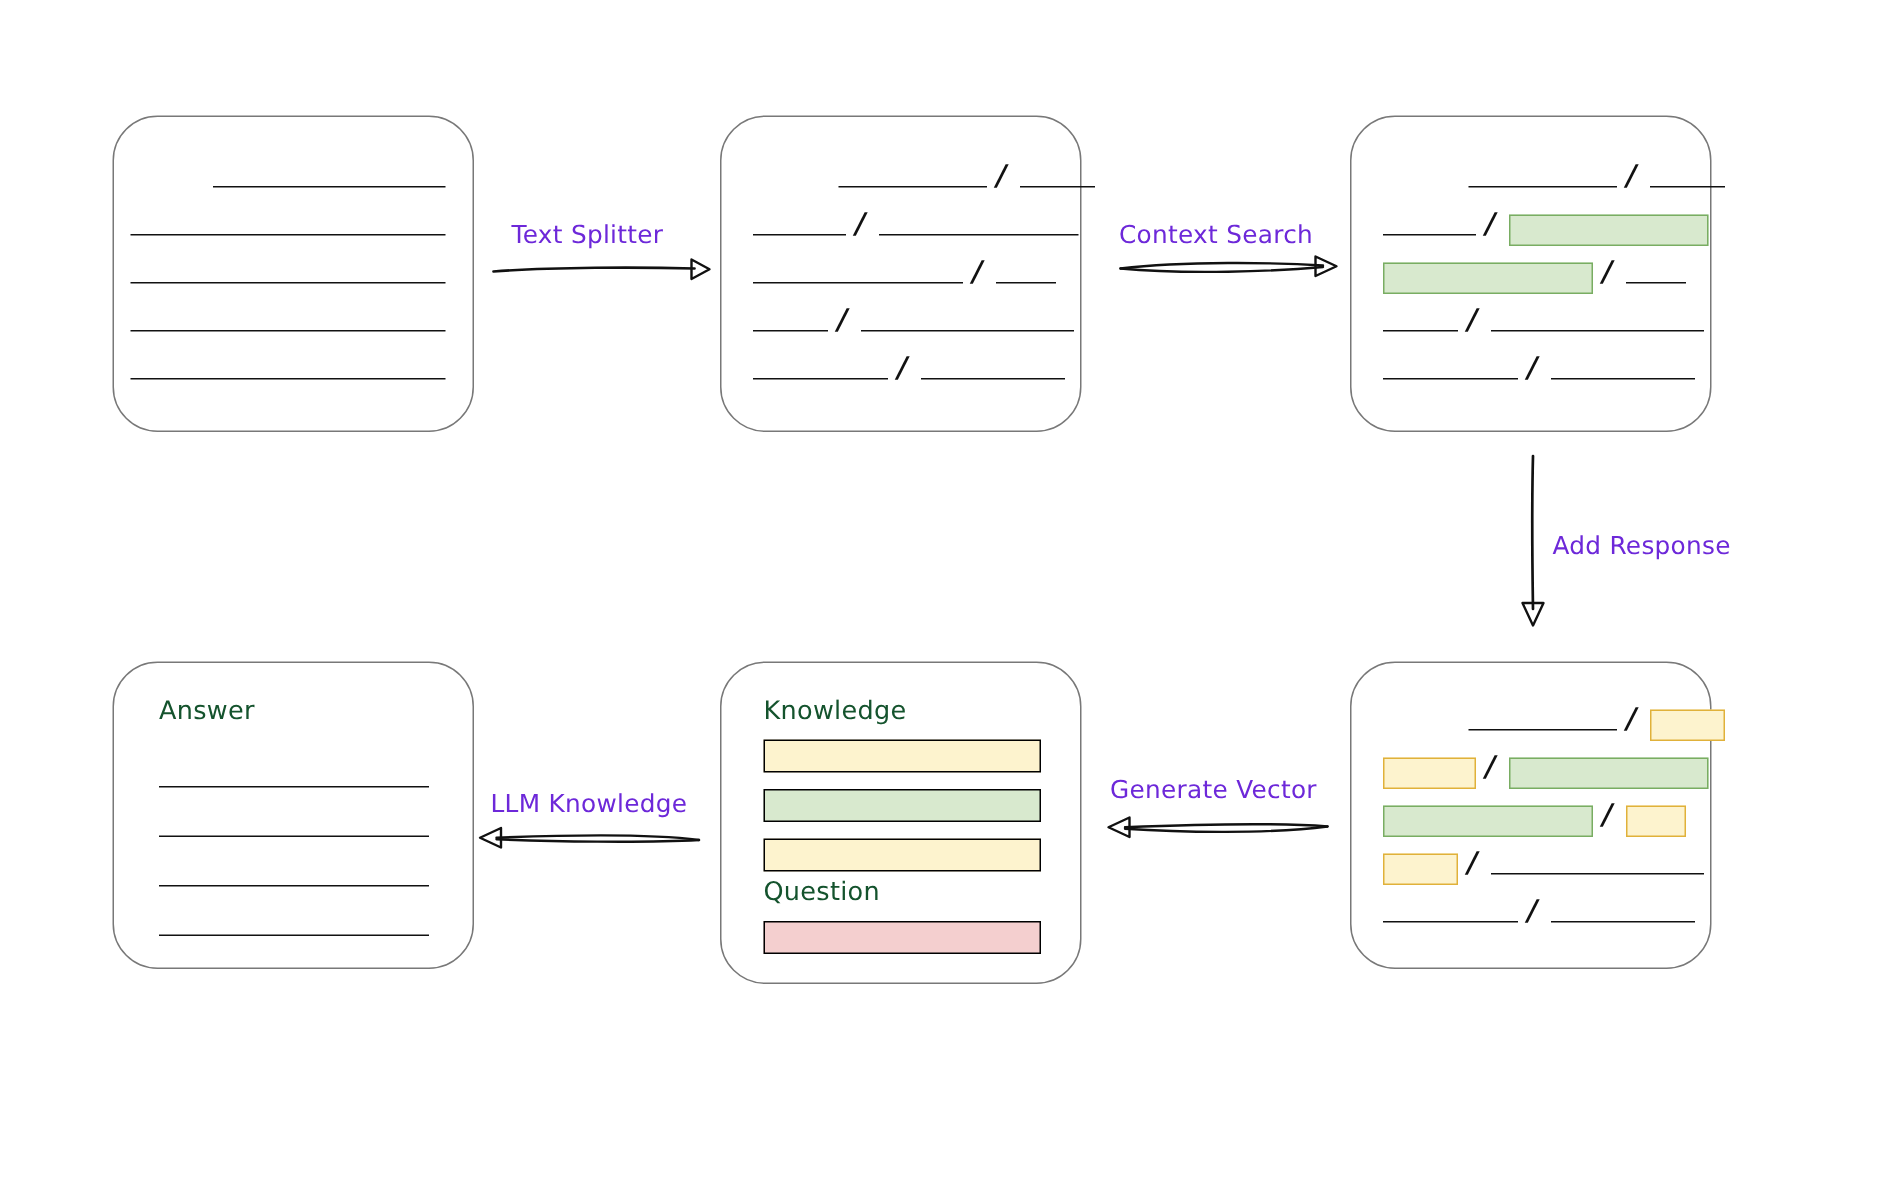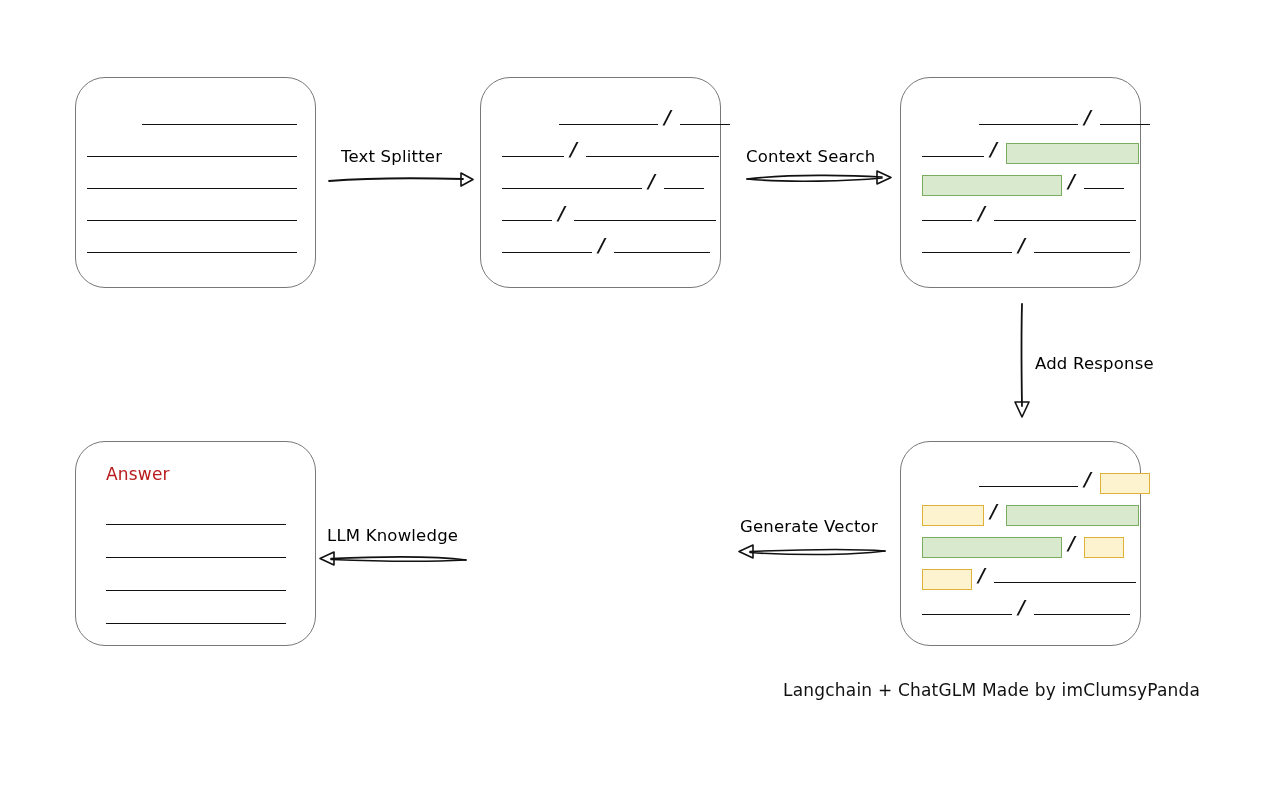--- a/index.html
+++ b/index.html
@@ -68,37 +68,37 @@
     align-self: flex-end;
     margin-bottom: 1px;
   }
   .gap-s { width: 5px; }
   .gap-m { width: 8px; }
 
   .box-label {
     position: absolute;
     font-family: "DejaVu Sans", sans-serif;
     font-size: 17px;
-    color: #b91c1c;
+    color: #14532d;
     letter-spacing: 0.2px;
     white-space: nowrap;
   }
 
   .bar {
     position: absolute;
     box-sizing: border-box;
     height: 22px;
     border: 1.3px solid #000;
   }
 
   .arrow-label {
     position: absolute;
     font-family: "DejaVu Sans", sans-serif;
     font-size: 16.5px;
-    color: #000000;
+    color: #6d28d9;
     white-space: nowrap;
     letter-spacing: 0.2px;
   }
   .arrow-svg {
     position: absolute;
   }
   .footer {
     position: absolute;
     font-family: "DejaVu Sans", sans-serif;
     font-size: 17px;
@@ -249,20 +249,32 @@
       </div>
   </div>
 
   <div class="arrow-label" style="left:327px; top:526px;">LLM Knowledge</div>
   <svg class="arrow-svg" width="150" height="24" style="left:318px; top:547px;" viewBox="0 0 150 24">
     <path d="M148,13 C110,8 50,10 13,11.5" stroke="#111" stroke-width="1.6" fill="none" stroke-linecap="round"></path>
     <path d="M148,13 C110,15 50,14 13,12.5" stroke="#111" stroke-width="1.6" fill="none" stroke-linecap="round"></path>
     <path d="M16,5 L2,11.5 L16,18 Z" stroke="#111" stroke-width="1.6" fill="none" stroke-linejoin="round"></path>
   </svg>
 
+  <div class="doc-box" style="left:480px; top:441px; width:241px; height:215px;">
+    <div class="box-label" style="left:28px; top:22px;">Knowledge</div>
+    <div class="bars">
+        <div class="bar chip-yellow" style="left: 28px; top: 51px; width: 185px;"></div>
+        <div class="bar chip-green" style="left: 28px; top: 84px; width: 185px;"></div>
+        <div class="bar chip-yellow" style="left: 28px; top: 117px; width: 185px;"></div>
+      </div>
+    <div class="box-label" style="left:28px; top:143px;">Question</div>
+    <div class="bars">
+        <div class="bar chip-red" style="left: 28px; top: 172px; width: 185px;"></div>
+      </div>
+  </div>
 
   <div class="arrow-label" style="left:740px; top:517px;">Generate Vector</div>
   <svg class="arrow-svg" width="150" height="24" style="left:737px; top:540px;" viewBox="0 0 150 24">
     <path d="M148,11 C110,8 50,10 13,11.5" stroke="#111" stroke-width="1.6" fill="none" stroke-linecap="round"></path>
     <path d="M148,11 C110,16 50,15 13,12.5" stroke="#111" stroke-width="1.6" fill="none" stroke-linecap="round"></path>
     <path d="M16,5 L2,11.5 L16,18 Z" stroke="#111" stroke-width="1.6" fill="none" stroke-linejoin="round"></path>
   </svg>
 
   <div class="doc-box" style="left:900px; top:441px; width:241px; height:205px;">
     <div class="rows">
@@ -297,15 +309,14 @@
         <div class="row" style="left: 21px; top: 156px;">
           <span class="seg-line" style="width: 90px;"></span>
           <span class="gap-s"></span>
           <span class="slash">/</span>
           <span class="gap-m"></span>
           <span class="seg-line" style="width: 96px;"></span>
         </div>
       </div>
   </div>
 
-  <div class="footer" style="left:783px; top:680px;">Langchain + ChatGLM Made by imClumsyPanda</div>
 
 </div>
 
 </body></html>

